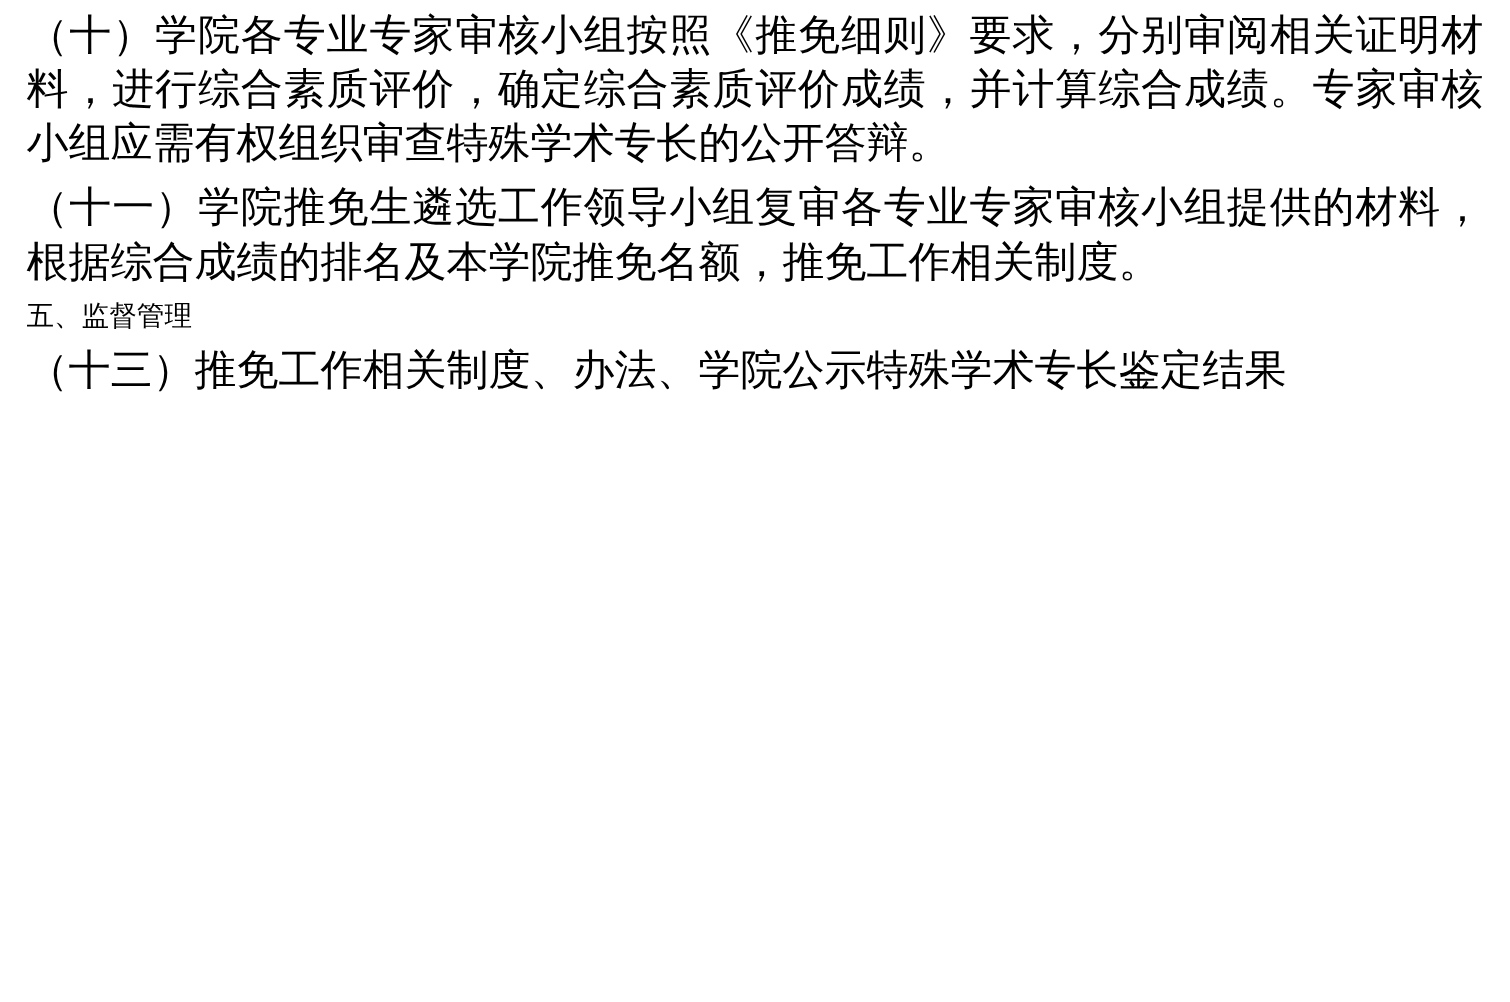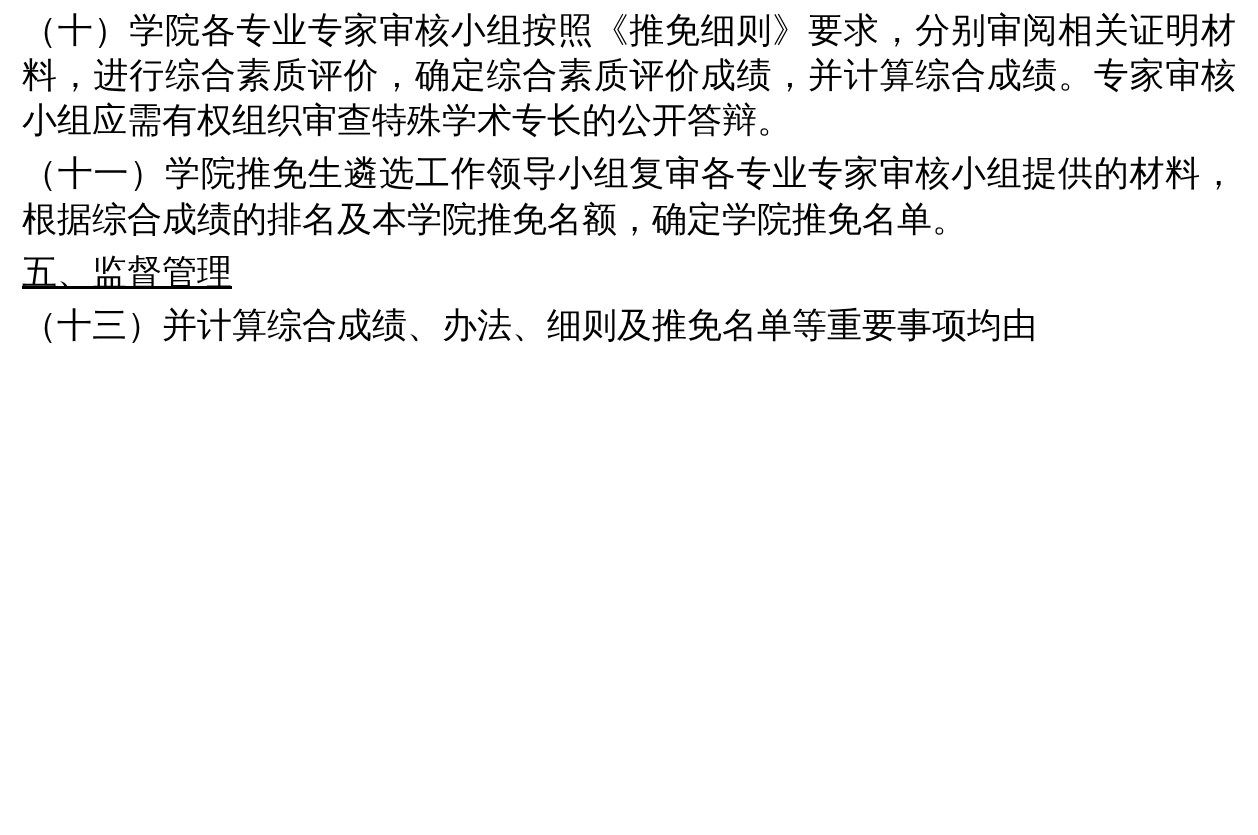--- a/index.html
+++ b/index.html
@@ -24,34 +24,33 @@
   .para {
     font-size: 35px;
     line-height: 1.29;
     text-align: justify;
     text-justify: inter-ideograph;
     letter-spacing: 0px;
     margin: 0 0 8px 0;
     white-space: pre-wrap;
   }
   .heading {
-    font-size: 35px;
+    font-size: 23px;
     line-height: 1.29;
     margin: 0 0 8px 0;
     white-space: pre-wrap;
-    text-decoration: underline;
   }
 </style>
 </head>
 <body>
 
 <div class="page">
 
   <p class="para">（十）学院各专业专家审核小组按照《推免细则》要求，分别审阅相关证明材料，进行综合素质评价，确定综合素质评价成绩，并计算综合成绩。专家审核小组应需有权组织审查特殊学术专长的公开答辩。</p>
 
-  <p class="para">（十一）学院推免生遴选工作领导小组复审各专业专家审核小组提供的材料，根据综合成绩的排名及本学院推免名额，确定学院推免名单。</p>
+  <p class="para">（十一）学院推免生遴选工作领导小组复审各专业专家审核小组提供的材料，根据综合成绩的排名及本学院推免名额，推免工作相关制度。</p>
 
 
   <p class="heading">五、监督管理</p>
 
-  <p class="para">（十三）并计算综合成绩、办法、细则及推免名单等重要事项均由</p>
+  <p class="para">（十三）推免工作相关制度、办法、学院公示特殊学术专长鉴定结果</p>
 
 </div>
 
 </body></html>

